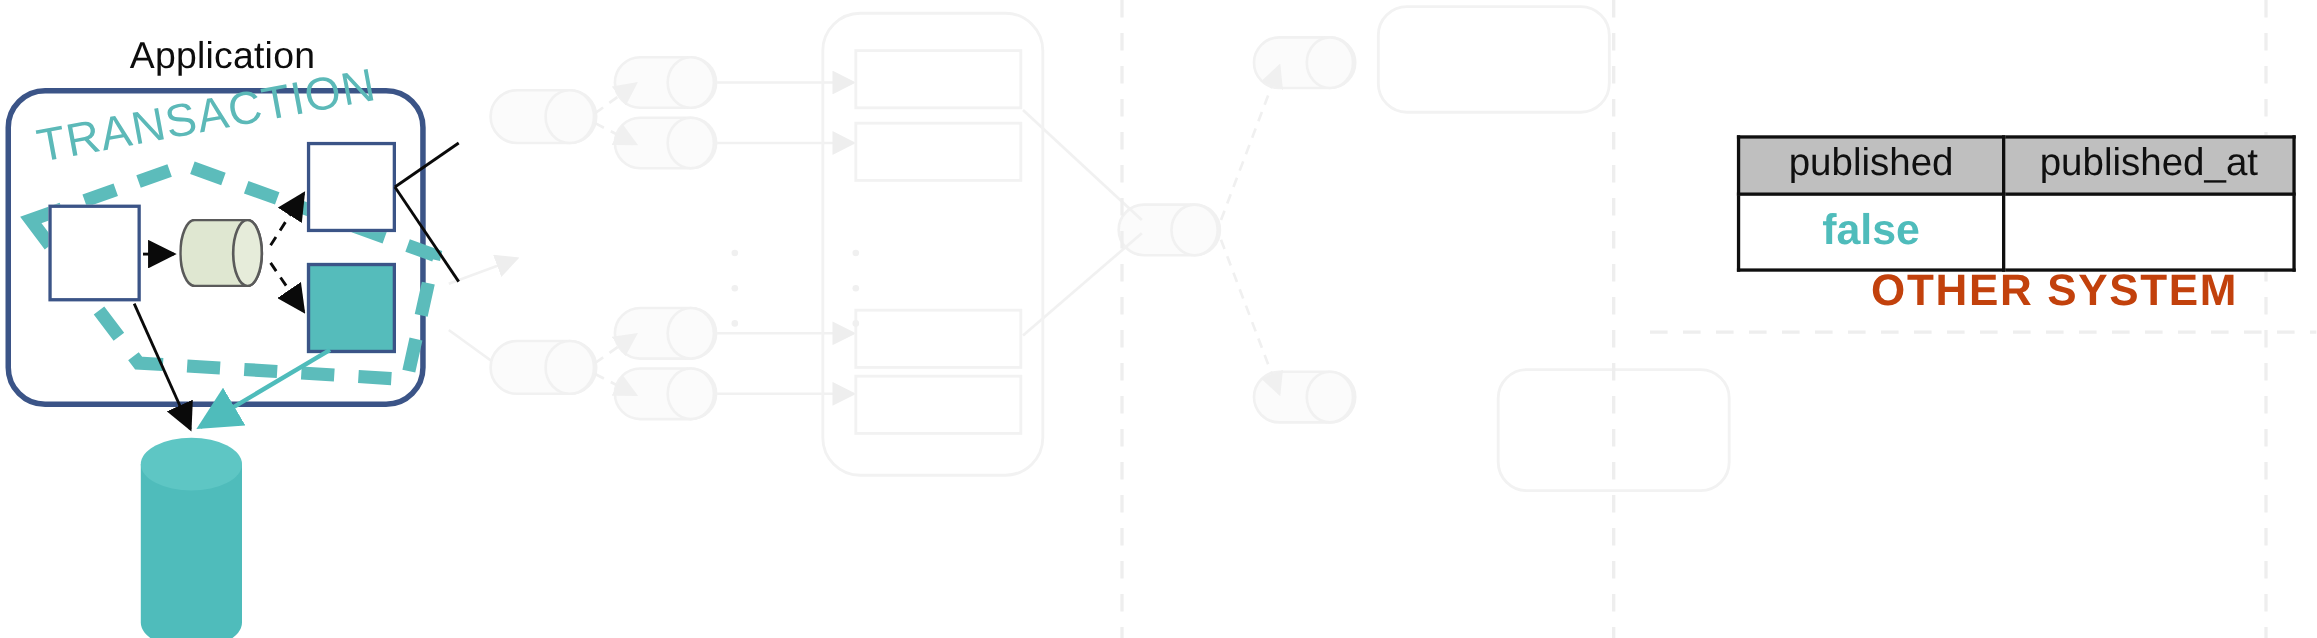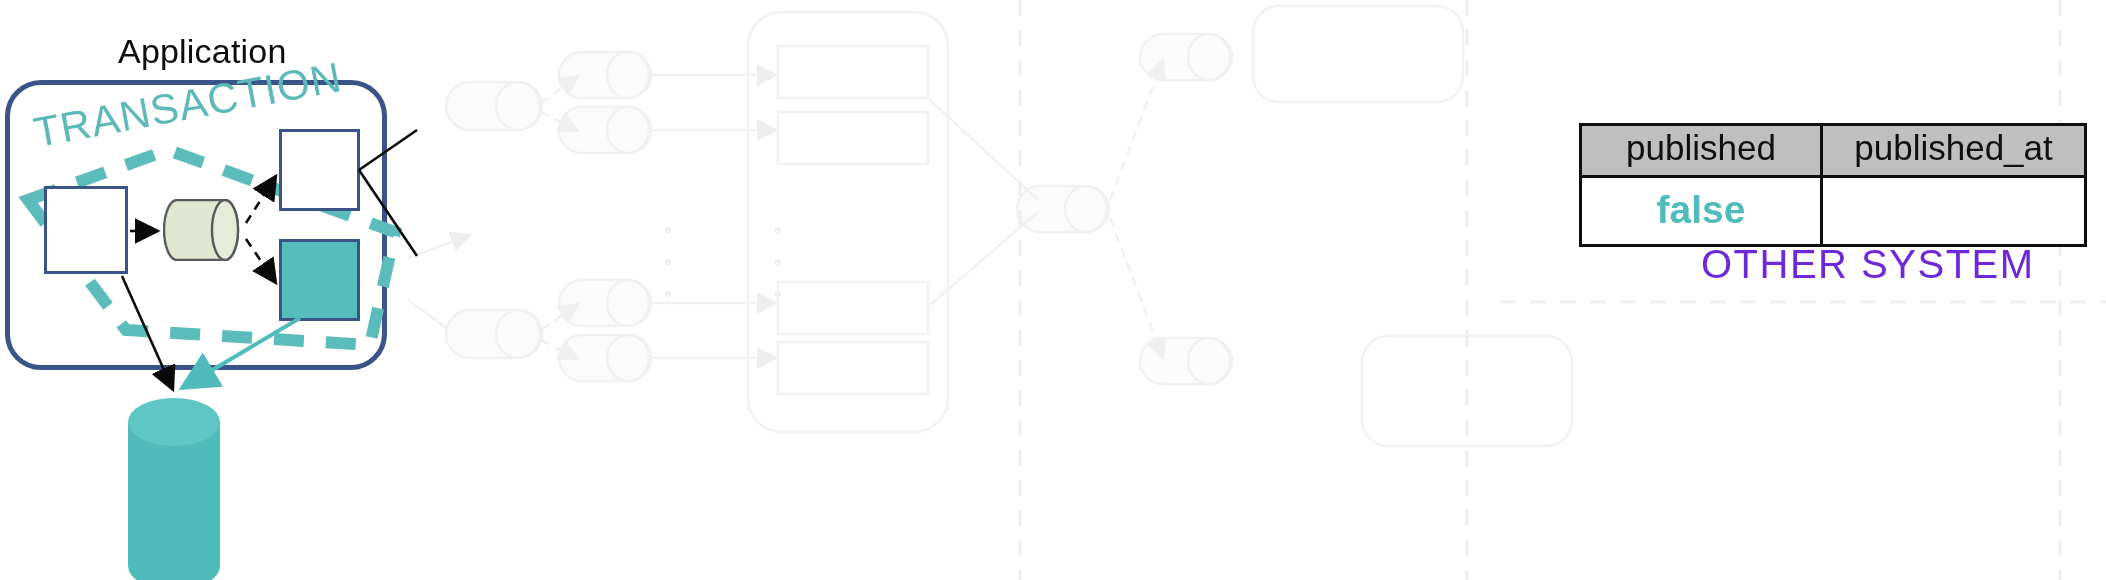--- a/index.html
+++ b/index.html
@@ -68,22 +68,22 @@
     padding:10px 24px 10px 24px;border:3px solid #0f0f0f;
     line-height:1.05;height:46px;
   }
   #published-table th.c1,#published-table td.c1{width:190px;}
   #published-table th.c2,#published-table td.c2{width:213px;}
   .val-false{color:#4fbcbb;font-weight:bold;}
 
   
   #other-system-label{
     position:absolute;left:1701px;top:242px;
-    font-size:40px;font-weight:normal;letter-spacing:1.5px;
-    color:#6d28d9;white-space:nowrap;
+    font-size:40px;font-weight:bold;letter-spacing:1.5px;
+    color:#c2410c;white-space:nowrap;
   }
 </style>
 </head>
 <body>
 
 <div id="stage">
 
   <div id="ghost-layer">
     <svg width="2106" height="580" viewBox="0 0 2106 580">
       <defs>

